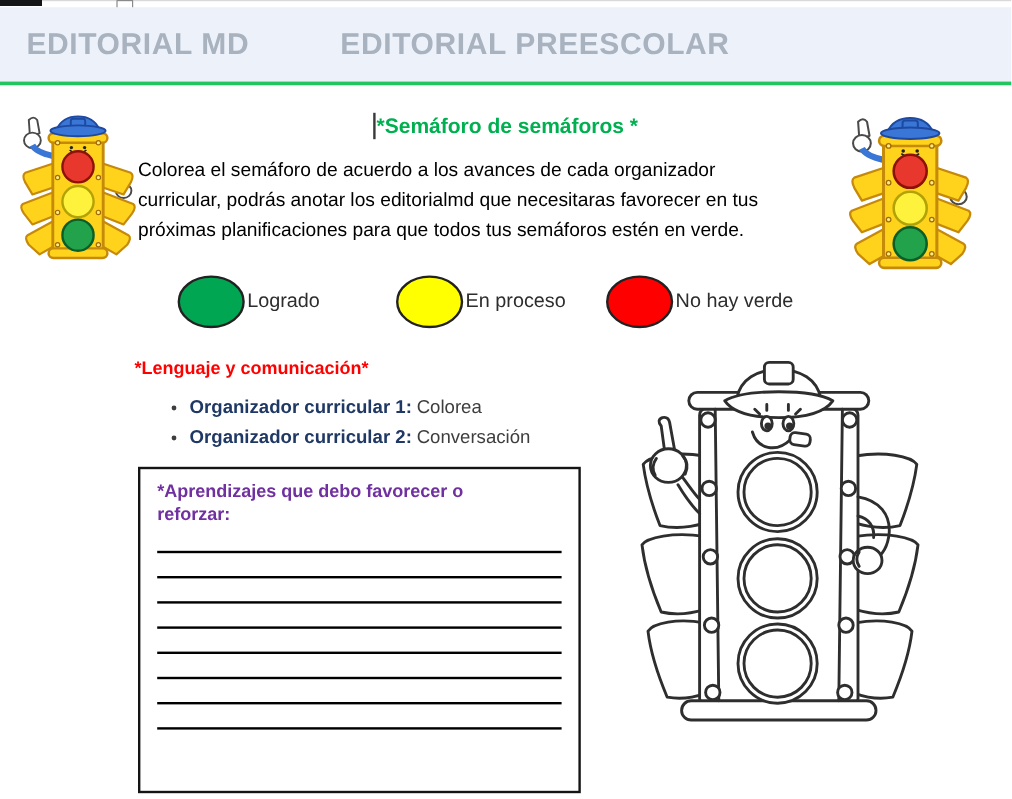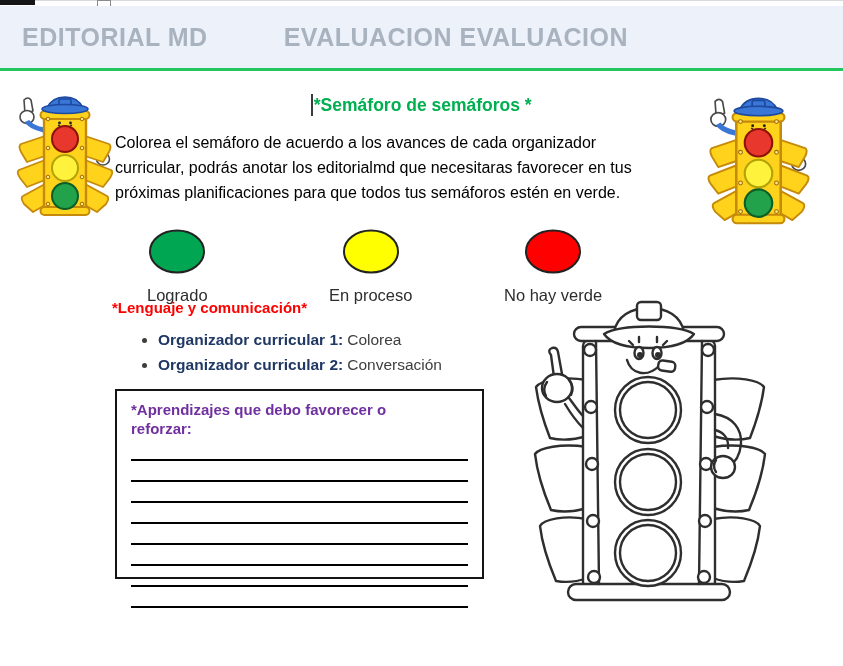--- a/index.html
+++ b/index.html
@@ -15,32 +15,32 @@
   .header .brand{margin-left:22px;font-size:25px;font-weight:600;color:#A9B2BF;letter-spacing:.5px;}
   .header .doc-title{margin-left:76px;font-size:25px;font-weight:600;color:#A9B2BF;letter-spacing:.5px;}
   
   .title-row{position:absolute;top:94px;left:0;right:0;text-align:center;}
   .caret{display:inline-block;width:1.5px;height:22px;background:#3a3a3a;vertical-align:middle;margin-right:1px;}
   .page-title{display:inline;font-size:17.5px;font-weight:bold;color:#00B050;vertical-align:middle;}
   
   .intro{position:absolute;top:130px;left:115px;width:600px;color:#000000;font-size:16px;}
   .intro .line{white-space:nowrap;line-height:25px;}
   
-  .legend-item{position:absolute;top:229px;display:flex;align-items:center;gap:12px;flex-direction:column;}
+  .legend-item{position:absolute;top:229px;display:flex;align-items:center;gap:1px;}
   .legend-item .dot{width:58px;height:45px;flex:0 0 auto;}
   .legend-item .lbl{font-size:16.5px;color:#2d2d2d;}
   .li-0{left:147px;} .li-1{left:329px;} .li-2{left:504px;}
   
   .section-heading{position:absolute;top:299px;left:112px;font-size:15px;font-weight:bold;color:#FF0000;}
   .bullets{position:absolute;top:327px;left:136px;margin:0;padding-left:22px;}
   .bullets li{font-size:15.5px;line-height:25px;color:#3e3e3e;}
   .bullets .blabel{font-weight:bold;color:#1F3864;}
   .bullets .bvalue{margin-left:4px;}
   
-  .notes-box{position:absolute;top:389px;left:115px;width:369px;height:190px;border:2px solid #141414;
+  .notes-box{position:absolute;top:389px;left:115px;width:369px;height:272px;border:2px solid #141414;
              box-sizing:border-box;padding:9px 14px;}
   .notes-title{width:312px;font-size:15px;font-weight:bold;color:#7030A0;line-height:19px;}
   .rules{margin-top:21px;}
   .rule{height:0;border-top:2px solid #000;margin-bottom:19px;}
   
   .tl-left{position:absolute;top:92px;left:14px;width:102px;height:136px;}
   .tl-right{position:absolute;top:93px;left:701px;width:115px;height:144px;}
   .tl-big{position:absolute;top:290px;left:511px;width:278px;height:338px;}
   
   .footer{position:absolute;top:630px;left:0;right:0;text-align:center;}
@@ -145,21 +145,21 @@
 </svg>
 
 <div class="page">
 
   <div class="top-hairline"></div>
   <div class="black-bar"></div>
   <div class="anchor-handle"></div>
 
   <div class="header">
     <span class="brand">EDITORIAL MD</span>
-    <span class="doc-title">EVALUACION EVALUACION</span>
+    <span class="doc-title">EDITORIAL PREESCOLAR</span>
   </div>
 
   <svg class="tl-left">
       <use href="#tl-color"></use>
     </svg>
   <svg class="tl-right">
       <use href="#tl-color"></use>
     </svg>
 
   <div class="title-row">

